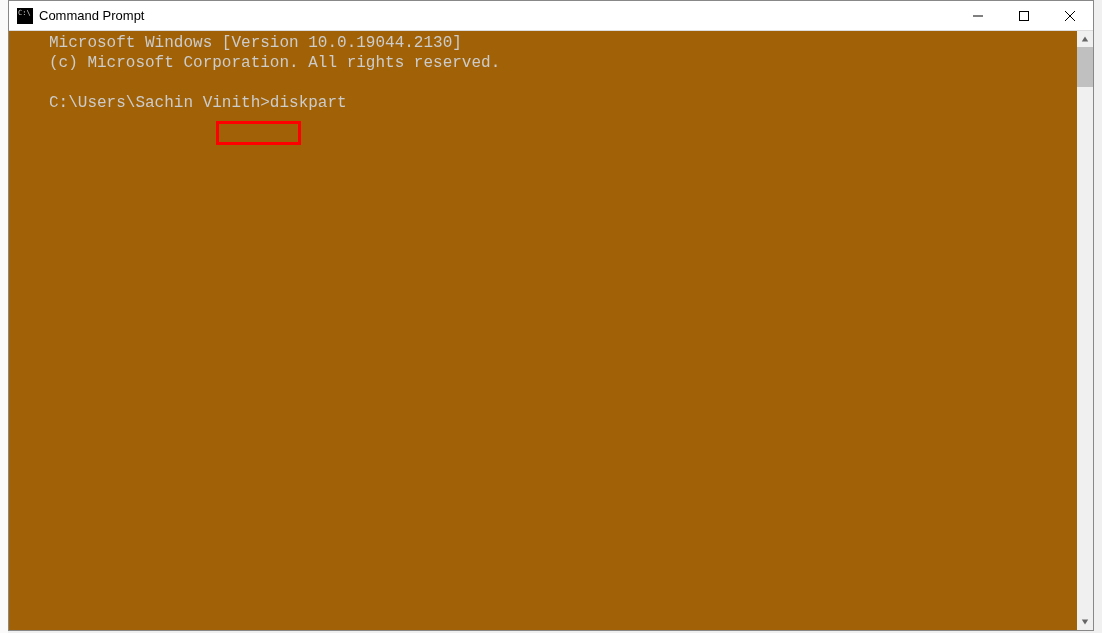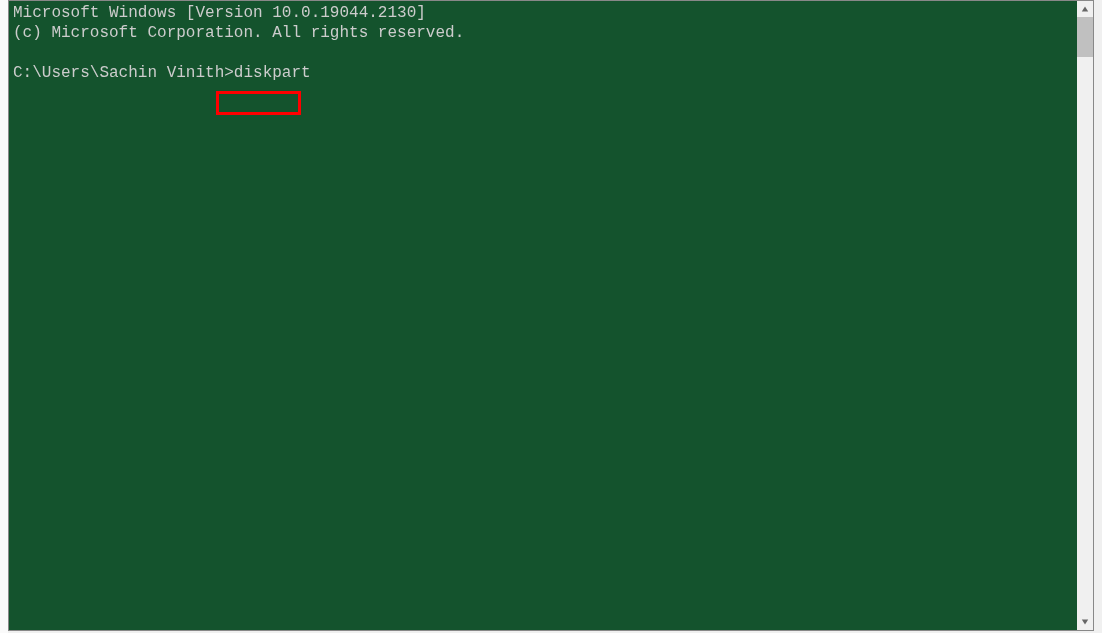--- a/index.html
+++ b/index.html
@@ -76,22 +76,23 @@
     }
     .win-btn svg {
       width: 10px;
       height: 10px;
       stroke: #000;
       fill: none;
     }
     .terminal-wrap {
       flex: 1 1 auto;
       display: flex;
-      background: #14532d;
-      position: relative;
+      background: #a16207;
+      position: relative;
+      padding-left: 36px;
     }
     .terminal {
       flex: 1 1 auto;
       padding: 2px 4px;
       font-family: Consolas, "Courier New", monospace;
       font-size: 16px;
       line-height: 20px;
       color: #cccccc;
       white-space: pre;
       overflow: hidden;
@@ -140,20 +141,43 @@
       height: 633px;
       background: #fafafa;
     }
   </style>
 </head>
 <body>
 
 <div class="left-sliver"></div>
 
 <div class="window">
+  <div class="titlebar">
+    <span class="titlebar-icon"></span>
+    <span class="titlebar-title">Command Prompt</span>
+    <span class="titlebar-spacer"></span>
+    <div class="window-controls">
+      <div class="win-btn">
+        <svg viewBox="0 0 10 10">
+            <line x1="0" y1="5" x2="10" y2="5" stroke-width="1"></line>
+          </svg>
+      </div>
+      <div class="win-btn">
+        <svg viewBox="0 0 10 10">
+            <rect x="0.5" y="0.5" width="9" height="9" stroke-width="1"></rect>
+          </svg>
+      </div>
+      <div class="win-btn">
+        <svg viewBox="0 0 10 10">
+            <line x1="0" y1="0" x2="10" y2="10" stroke-width="1"></line>
+            <line x1="10" y1="0" x2="0" y2="10" stroke-width="1"></line>
+          </svg>
+      </div>
+    </div>
+  </div>
 
   <div class="terminal-wrap">
     <div class="terminal"><span>Microsoft Windows [Version 10.0.19044.2130]</span>
 <span>(c) Microsoft Corporation. All rights reserved.</span>
 <span></span>
 <span class="prompt-line"><span>C:\Users\Sachin Vinith&gt;</span><span>diskpart</span></span></div>
 
     <div class="scrollbar">
       <div class="scroll-arrow">
         <svg width="8" height="8" viewBox="0 0 10 10">

